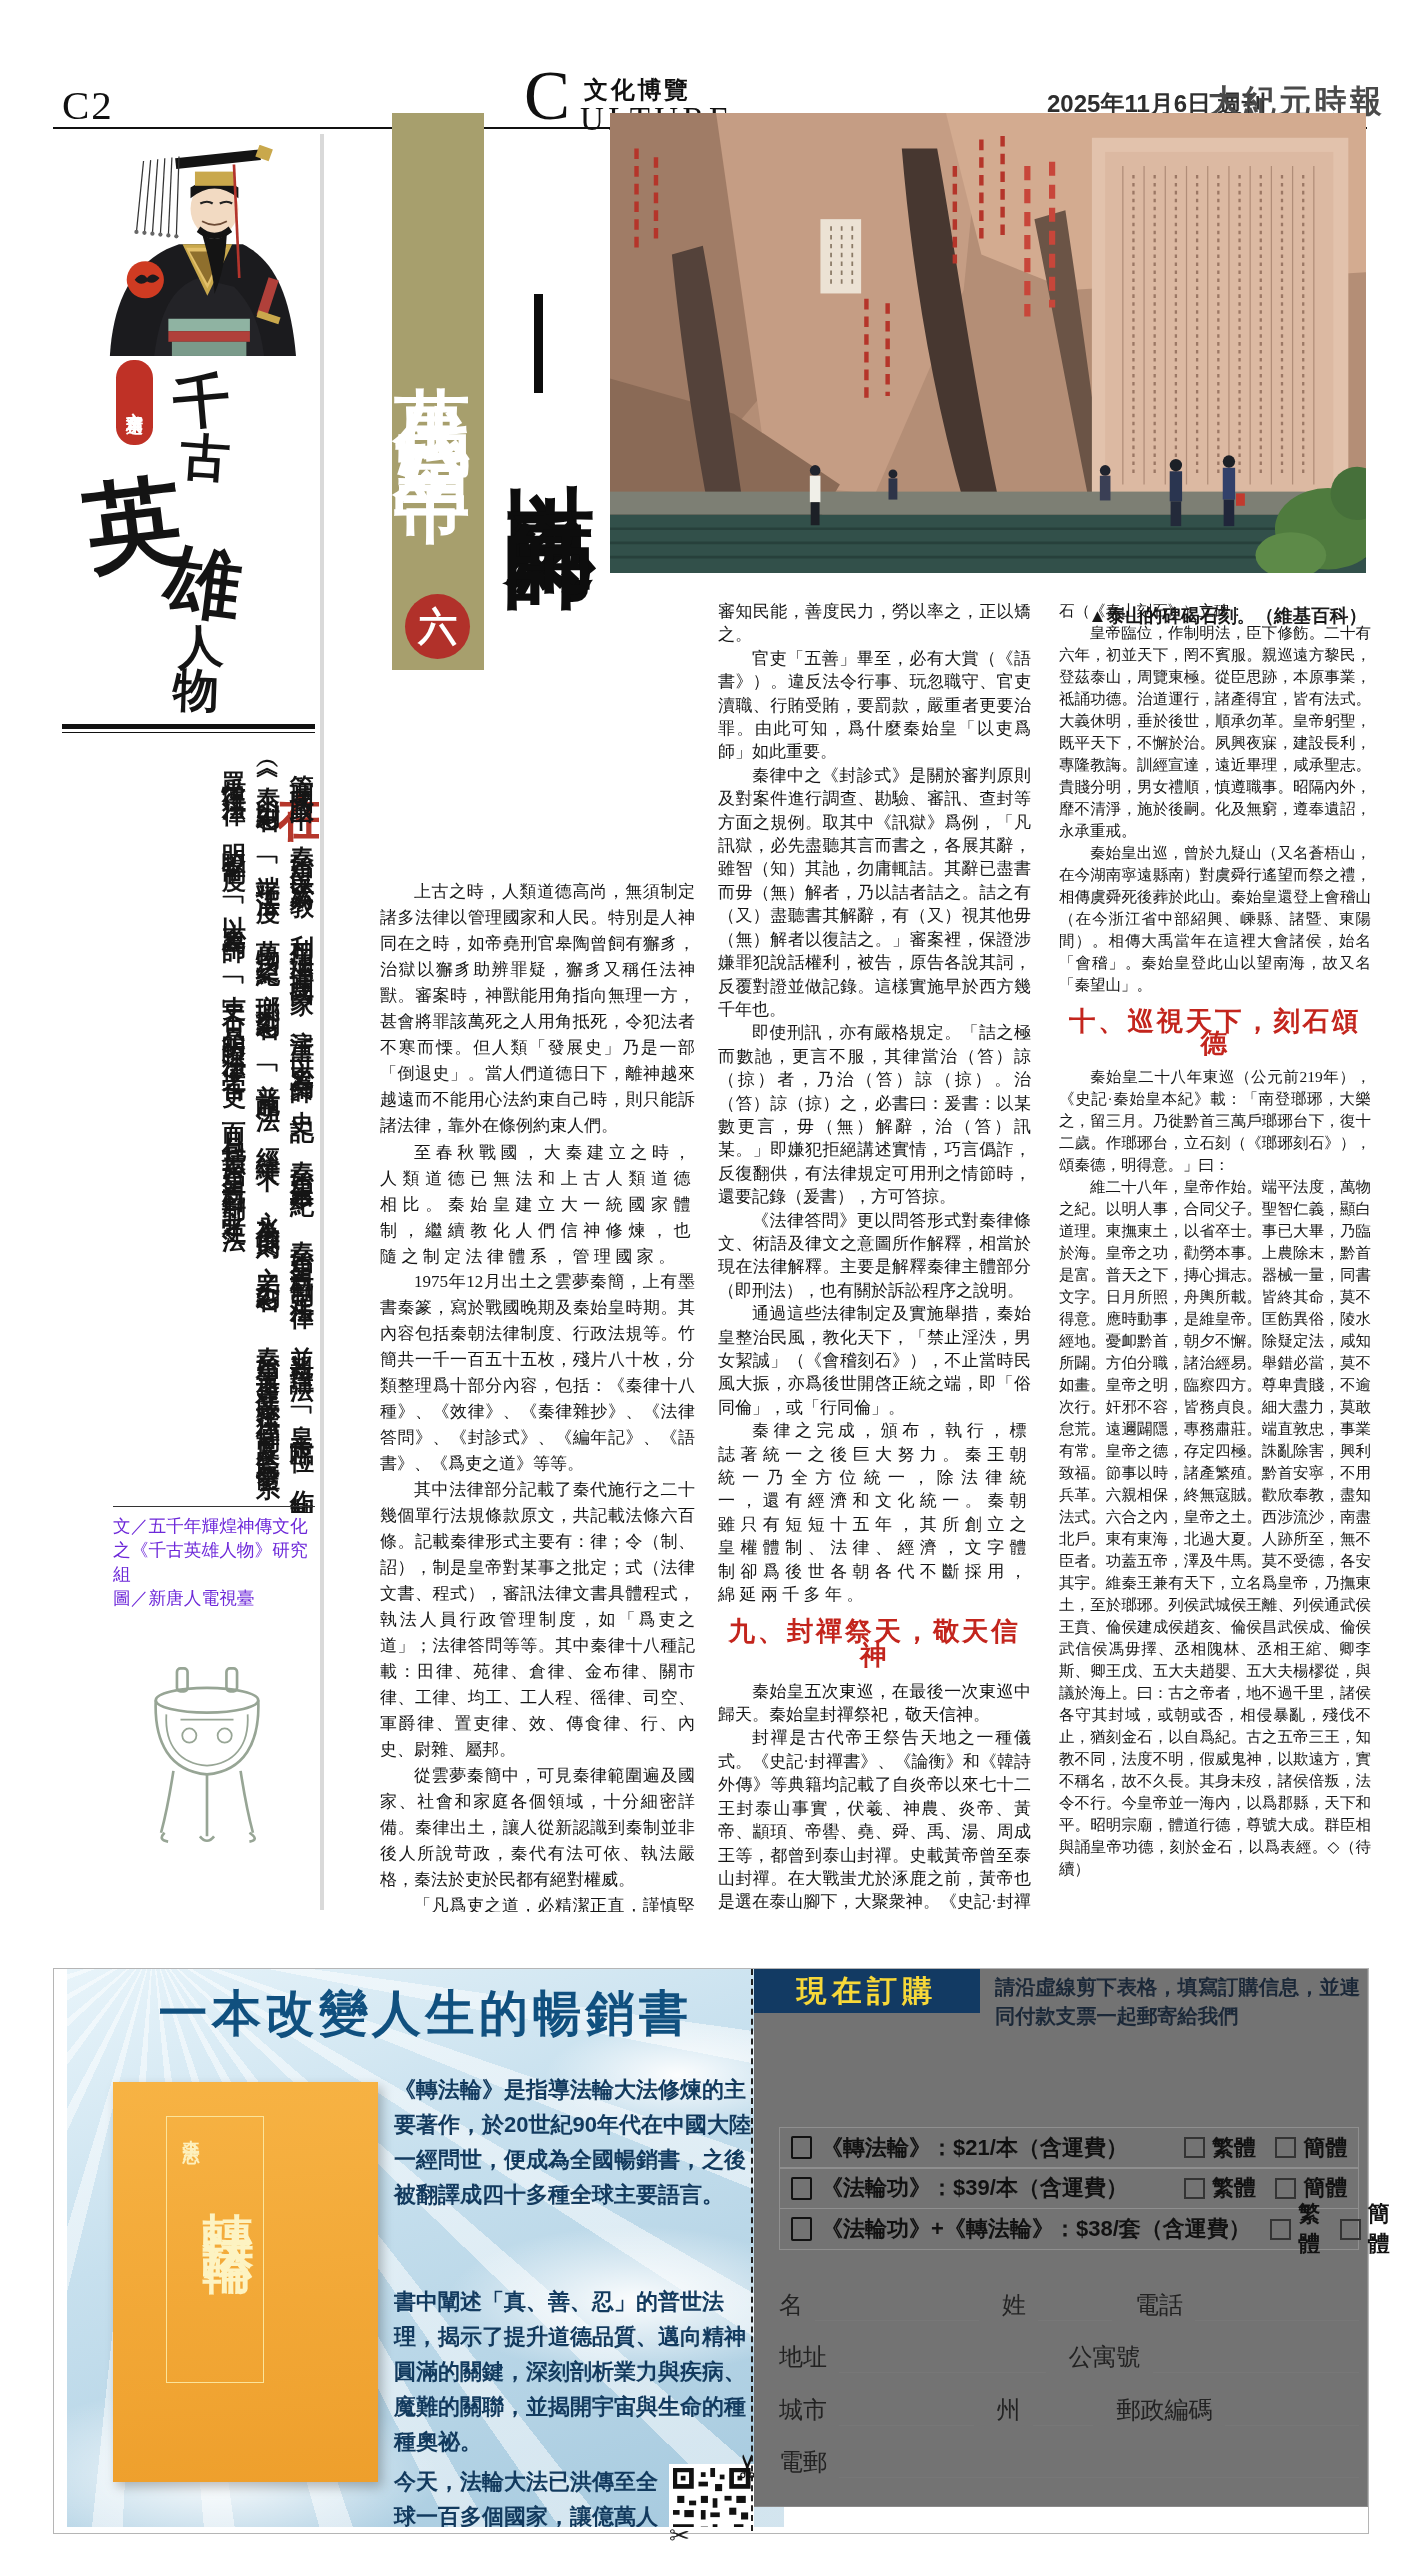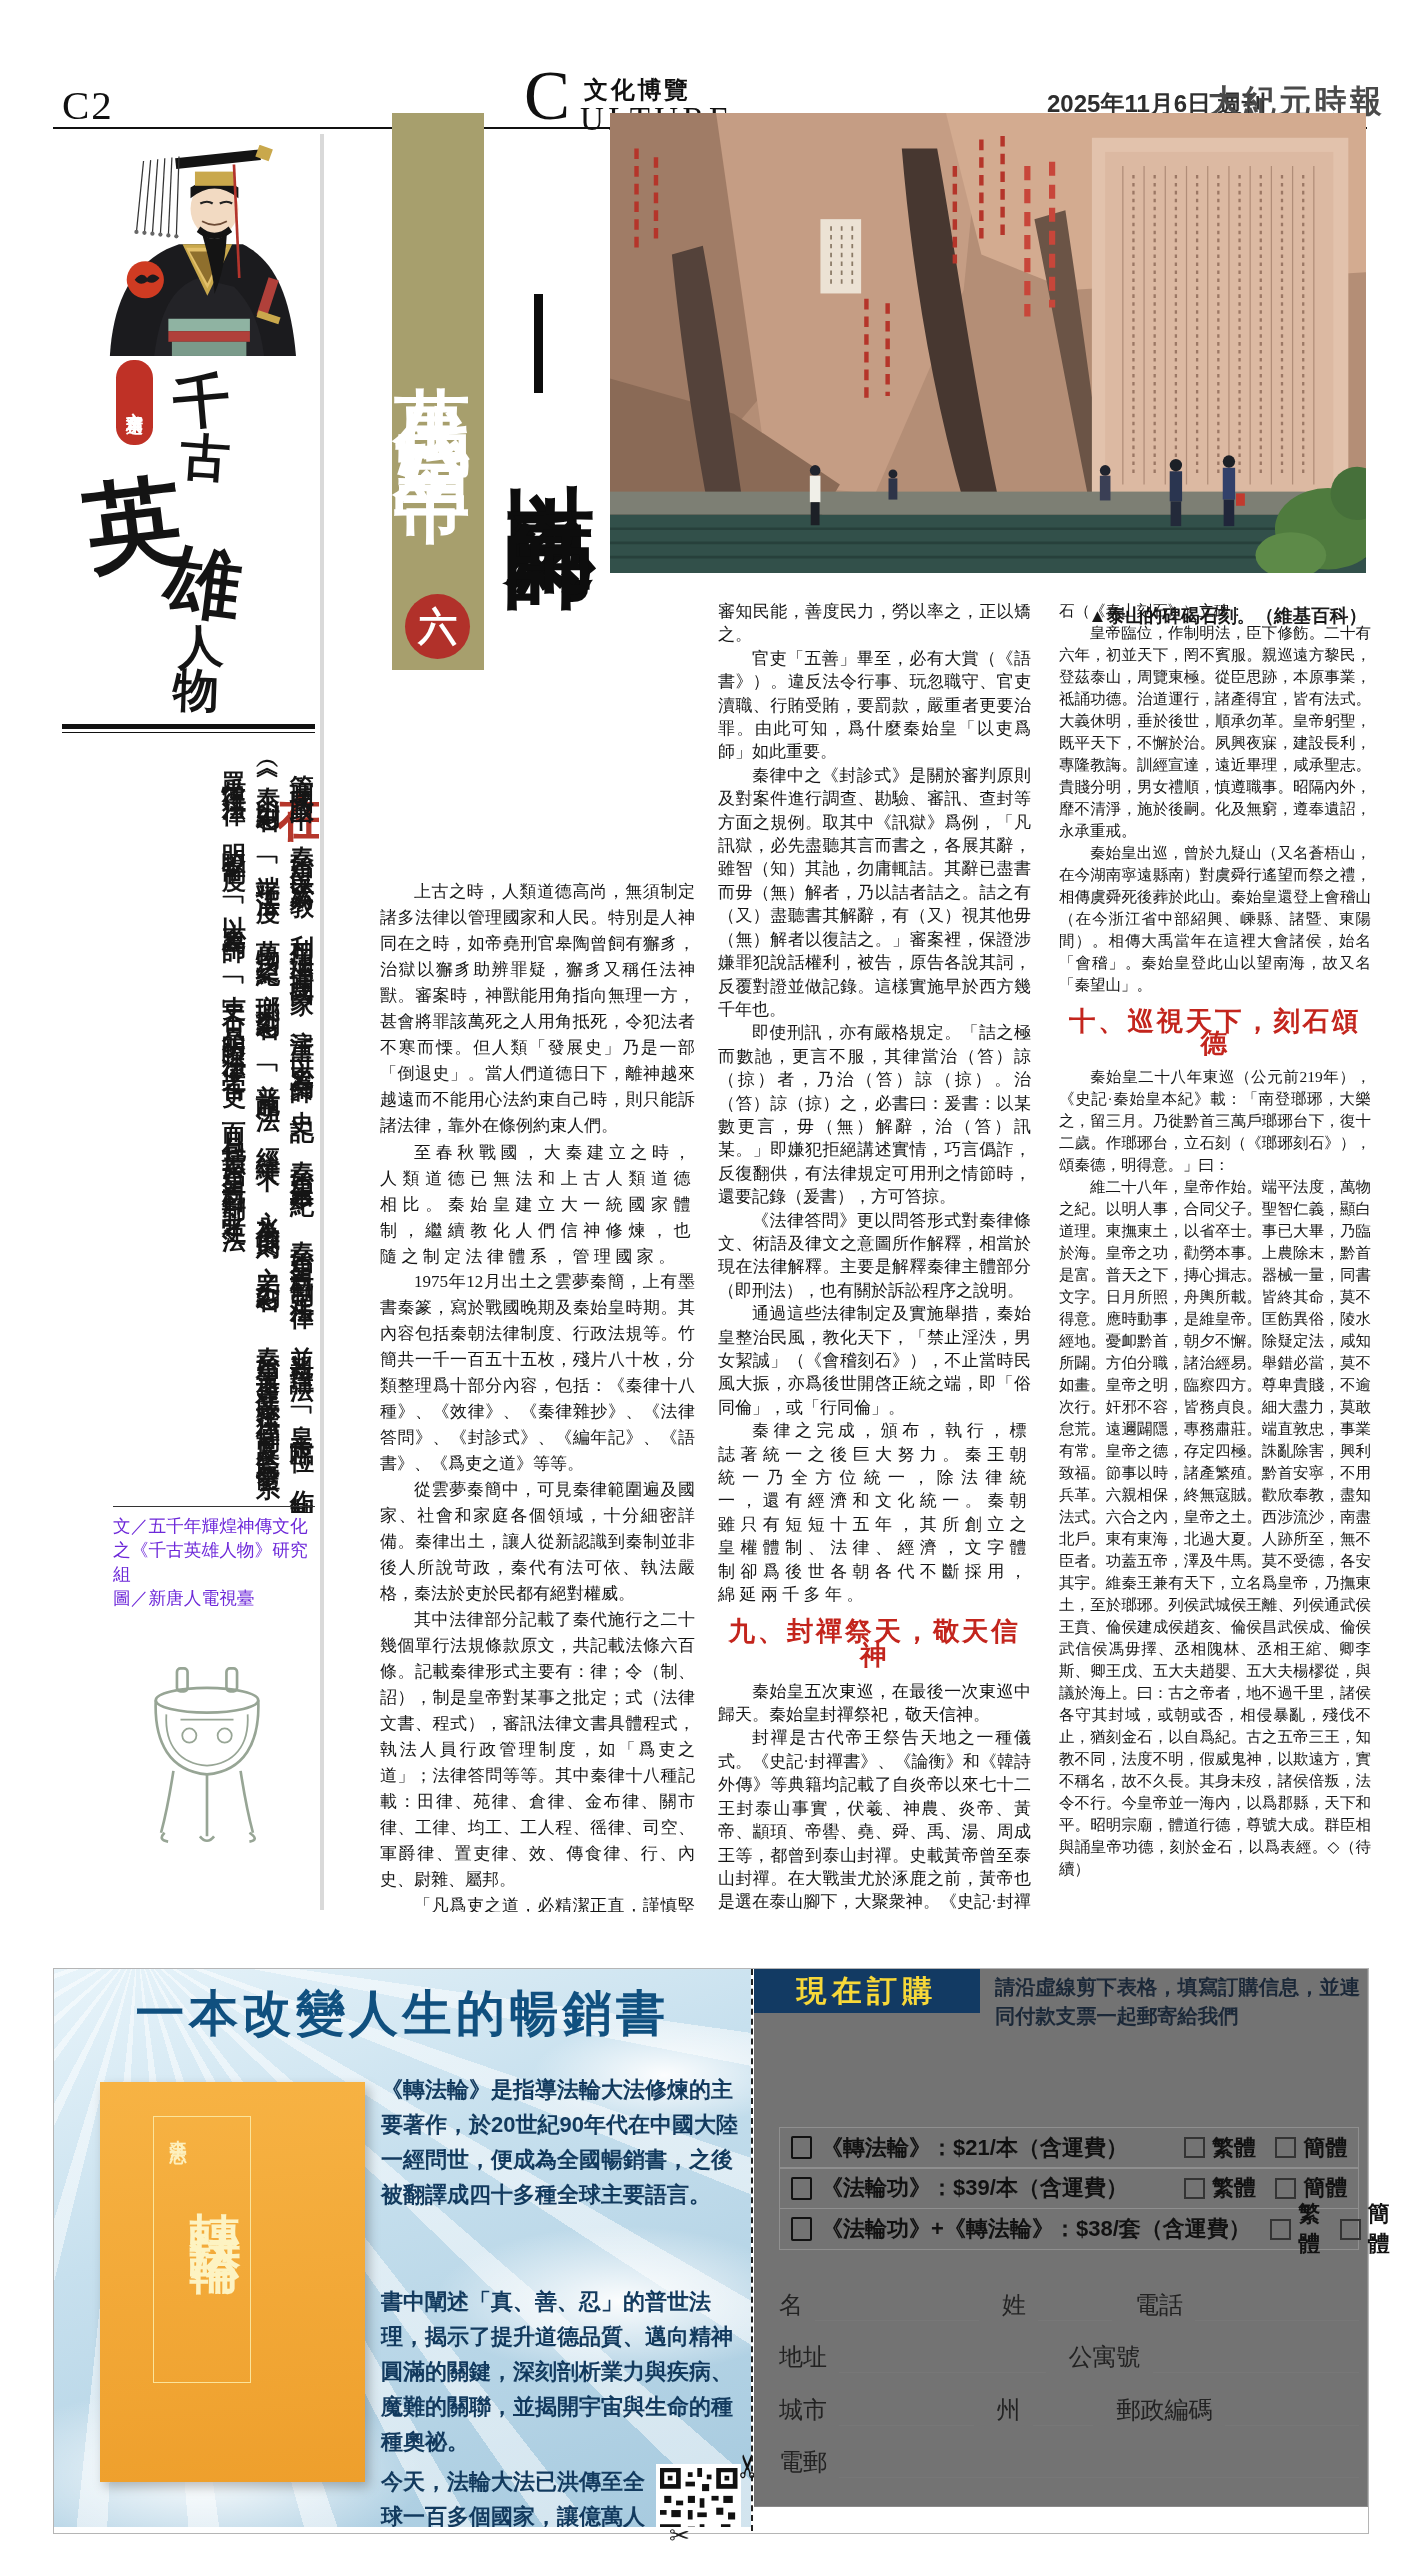--- a/index.html
+++ b/index.html
@@ -61,22 +61,22 @@
   .col p.cont{text-indent:0;}
   .col p.k{letter-spacing:4.4px;font-family:"DejaVu Serif",serif;}
   .col h3{margin:14px 0 12.4px 0;text-align:center;color:#c3251d;font-size:26.5px;letter-spacing:2.7px;
           font-weight:800;text-indent:0;font-family:"Liberation Sans",sans-serif;}
   .col1{left:380px;top:879px;width:315px;height:1033px;font-size:17px;line-height:26px;}
   .col2{left:718px;top:600px;width:313px;height:1315px;font-size:17px;line-height:23.4px;}
   .col3{left:1059px;top:600px;width:312px;height:1315px;font-size:15.5px;line-height:22px;}
 
   
   .ad{left:53px;top:1968px;width:1314px;height:564px;border:0.9px solid #b5b5b5;background:#fff;}
-  .sky{position:absolute;left:0;top:0;width:697px;height:558px;overflow:hidden;
-       background:linear-gradient(160deg,#e8f4fa 0%,#c7e0ee 38%,#a5c9de 100%);}
+  .sky{position:absolute;left:13px;top:0;width:697px;height:558px;overflow:hidden;
+       background:linear-gradient(160deg,#e8f4fa 0%,#c7e0ee 38%,#a5c9de 100%);padding-left:20px;}
   .rays{position:absolute;inset:0;background:repeating-conic-gradient(from 150deg at 12% -4%,
         rgba(255,255,255,0.5) 0deg 3deg, rgba(255,255,255,0) 3deg 11deg);}
   .cloud{position:absolute;border-radius:50%;background:radial-gradient(closest-side,rgba(255,255,255,.95),rgba(255,255,255,0));}
   .ad-headline{position:absolute;left:0;top:12.4px;width:100%;text-align:center;
         font-size:49px;font-weight:900;color:#10507f;letter-spacing:4.4px;}
   .book{position:absolute;left:46px;top:113px;width:265px;height:400px;
         background:linear-gradient(175deg,#f7b344,#ee9f2c);box-shadow:3.5px 5.3px 10.6px rgba(0,0,0,.25);}
   .book-frame{position:absolute;left:53px;top:34px;width:96px;height:265px;border:1.8px solid #fbe49a;outline:3.5px solid transparent;}
   .book-author{position:absolute;left:12.4px;top:8.8px;writing-mode:vertical-rl;text-orientation:upright;
         color:#fdf0bd;font-size:17px;letter-spacing:3.5px;font-weight:600;}
@@ -309,22 +309,22 @@
     <ellipse cx="812" cy="470" rx="60" ry="46" fill="#4f7b3e"></ellipse>
     <ellipse cx="770" cy="500" rx="40" ry="26" fill="#5d8a48"></ellipse>
     <ellipse cx="845" cy="430" rx="30" ry="30" fill="#46703a"></ellipse>
   </svg>
   <div class="abs caption">▲泰山的碑碣石刻。（維基百科）</div>
 
   <div class="abs col col1">
       <p class="p">上古之時，人類道德高尚，無須制定諸多法律以管理國家和人民。特別是人神同在之時，如帝堯刑官皋陶曾飼有獬豸，治獄以獬豸助辨罪疑，獬豸又稱任法神獸。審案時，神獸能用角指向無理一方，甚會將罪該萬死之人用角抵死，令犯法者不寒而慄。但人類「發展史」乃是一部「倒退史」。當人們道德日下，離神越來越遠而不能用心法約束自己時，則只能訴諸法律，靠外在條例約束人們。</p>
       <p class="k">至春秋戰國，大秦建立之時，人類道德已無法和上古人類道德相比。秦始皇建立大一統國家體制，繼續教化人們信神修煉，也隨之制定法律體系，管理國家。</p>
       <p class="p">1975年12月出土之雲夢秦簡，上有墨書秦篆，寫於戰國晚期及秦始皇時期。其內容包括秦朝法律制度、行政法規等。竹簡共一千一百五十五枚，殘片八十枚，分類整理爲十部分內容，包括：《秦律十八種》、《效律》、《秦律雜抄》、《法律答問》、《封診式》、《編年記》、《語書》、《爲吏之道》等等。</p>
+      <p class="p">其中法律部分記載了秦代施行之二十幾個單行法規條款原文，共記載法條六百條。記載秦律形式主要有：律；令（制、詔），制是皇帝對某事之批定；式（法律文書、程式），審訊法律文書具體程式，執法人員行政管理制度，如「爲吏之道」；法律答問等等。其中秦律十八種記載：田律、苑律、倉律、金布律、關市律、工律、均工、工人程、徭律、司空、軍爵律、置吏律、效、傳食律、行、內史、尉雜、屬邦。</p>
       <p class="p">從雲夢秦簡中，可見秦律範圍遍及國家、社會和家庭各個領域，十分細密詳備。秦律出土，讓人從新認識到秦制並非後人所說苛政，秦代有法可依、執法嚴格，秦法於吏於民都有絕對權威。</p>
-      <p class="p">其中法律部分記載了秦代施行之二十幾個單行法規條款原文，共記載法條六百條。記載秦律形式主要有：律；令（制、詔），制是皇帝對某事之批定；式（法律文書、程式），審訊法律文書具體程式，執法人員行政管理制度，如「爲吏之道」；法律答問等等。其中秦律十八種記載：田律、苑律、倉律、金布律、關市律、工律、均工、工人程、徭律、司空、軍爵律、置吏律、效、傳食律、行、內史、尉雜、屬邦。</p>
       <p class="p">「凡爲吏之道，必精潔正直，謹慎堅固，審悉無私，微密纖察，安靜毋苛，審當賞罰。」奉行「明主治吏不治民」信條，認爲吏爲民綱。對官員要求十分嚴格。</p>
     </div>
   <div class="abs col col2">
       <p class="cont">審知民能，善度民力，勞以率之，正以矯之。</p>
       <p class="p">官吏「五善」畢至，必有大賞（《語書》）。違反法令行事、玩忽職守、官吏瀆職、行賄受賄，要罰款，嚴重者更要治罪。由此可知，爲什麼秦始皇「以吏爲師」如此重要。</p>
       <p class="p">秦律中之《封診式》是關於審判原則及對案件進行調查、勘驗、審訊、查封等方面之規例。取其中《訊獄》爲例，「凡訊獄，必先盡聽其言而書之，各展其辭，雖智（知）其訑，勿庸輒詰。其辭已盡書而毋（無）解者，乃以詰者詰之。詰之有（又）盡聽書其解辭，有（又）視其他毋（無）解者以復詰之。」審案裡，保證涉嫌罪犯說話權利，被告，原告各說其詞，反覆對證並做記錄。這樣實施早於西方幾千年也。</p>
       <p class="p">即使刑訊，亦有嚴格規定。「詰之極而數訑，更言不服，其律當治（笞）諒（掠）者，乃治（笞）諒（掠）。治（笞）諒（掠）之，必書曰：爰書：以某數更言，毋（無）解辭，治（笞）訊某。」即嫌犯拒絕講述實情，巧言僞詐，反復翻供，有法律規定可用刑之情節時，還要記錄（爰書），方可笞掠。</p>
       <p class="p">《法律答問》更以問答形式對秦律條文、術語及律文之意圖所作解釋，相當於現在法律解釋。主要是解釋秦律主體部分（即刑法），也有關於訴訟程序之說明。</p>
       <p class="p">通過這些法律制定及實施舉措，秦始皇整治民風，教化天下，「禁止淫泆，男女絜誠」（《會稽刻石》），不止當時民風大振，亦爲後世開啓正統之端，即「俗同倫」，或「行同倫」。</p>
       <p class="k">秦律之完成，頒布，執行，標誌著統一之後巨大努力。秦王朝統一乃全方位統一，除法律統一，還有經濟和文化統一。秦朝雖只有短短十五年，其所創立之皇權體制、法律、經濟，文字體制卻爲後世各朝各代不斷採用，綿延兩千多年。</p>

